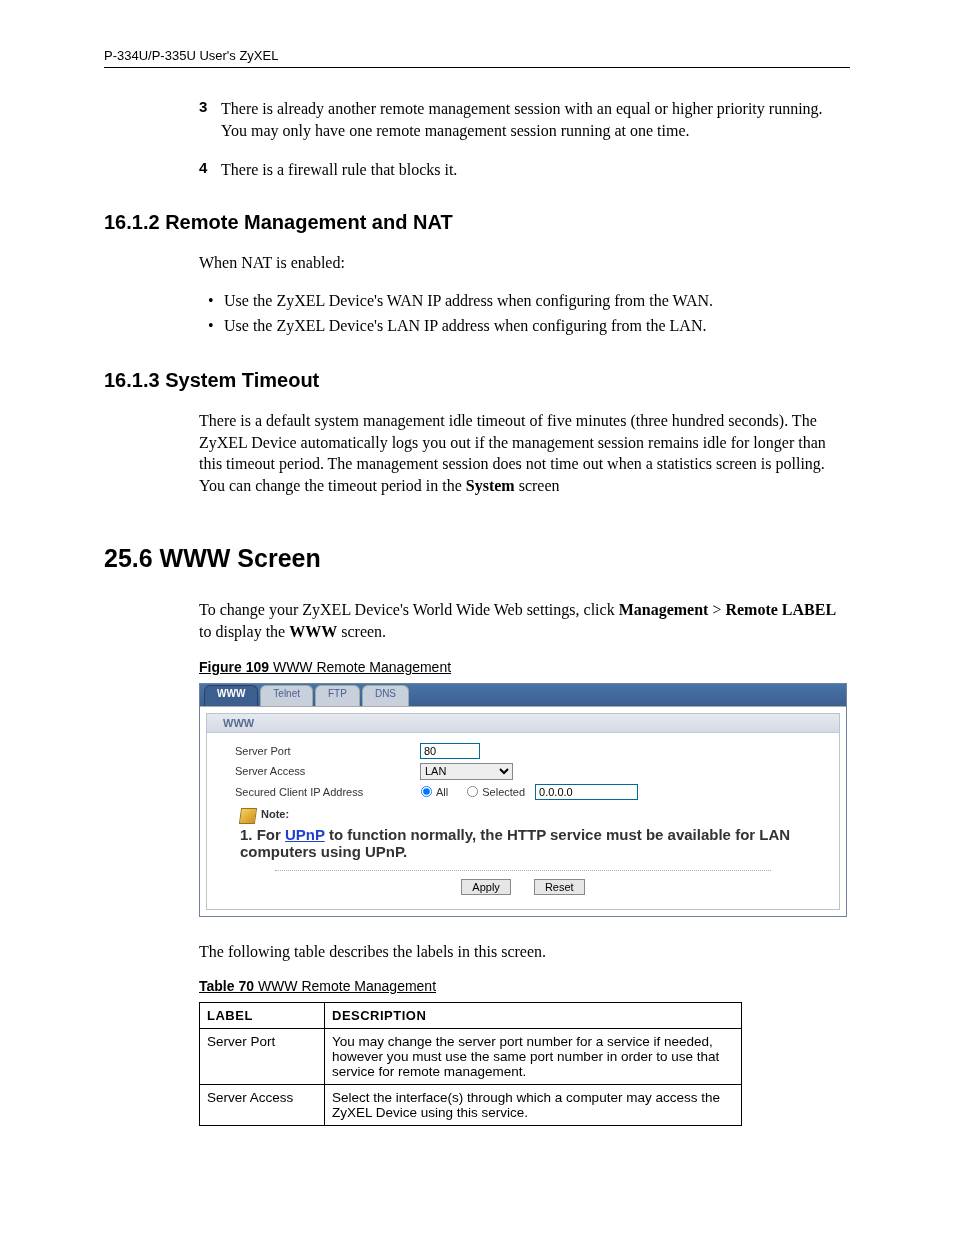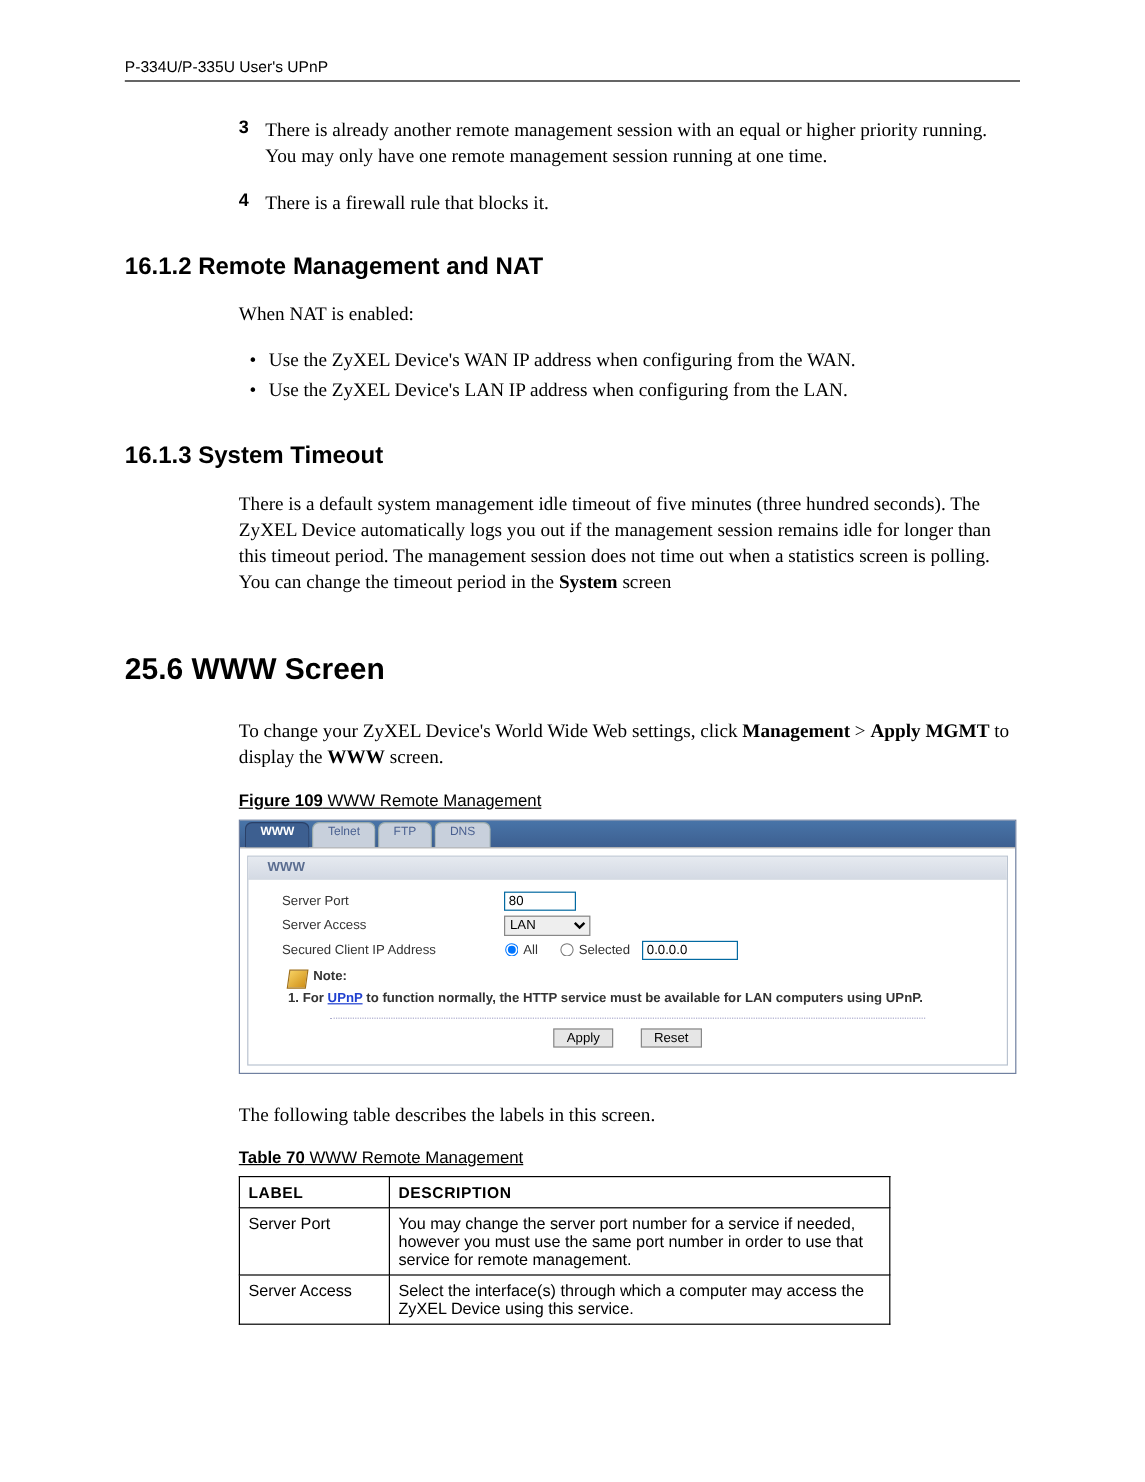--- a/index.html
+++ b/index.html
@@ -155,21 +155,21 @@
     height: 16px;
     box-sizing: border-box;
     padding: 0 3px;
   }
   .fselect {
     font-family: Arial;
     font-size: 11px;
     border: 1px solid #888;
     background: #eee;
     height: 17px;
-    width: 72px;
+    width: 93px;
   }
   .radio {
     margin: 0 3px 0 0;
     transform: scale(0.85);
   }
   .note-row {
     display: flex;
     align-items: flex-start;
     margin: 8px 0 2px 5px;
     font-weight: bold;
@@ -178,21 +178,21 @@
   .note-icon {
     width: 14px;
     height: 14px;
     background: linear-gradient(135deg,#f6d060,#d09018);
     border: 1px solid #a07018;
     margin-right: 5px;
     transform: skewX(-8deg);
   }
   .note-text {
     margin-left: 5px;
-    font-size: 11px;
+    font-size: 15px;
     color: #333;
   }
   .note-text a { color: #2040d0; }
   .btnrow {
     border-top: 1px dotted #aac;
     margin: 10px 40px 0 40px;
     padding-top: 8px;
     text-align: center;
   }
   .btn {
@@ -236,21 +236,21 @@
     font-family: Arial, Helvetica, sans-serif;
     font-size: 13px;
     display: flex;
     justify-content: space-between;
   }
 </style>
 </head>
 <body>
 
 <div class="page">
-  <div class="top-line">P-334U/P-335U User's UPnP</div>
+  <div class="top-line">P-334U/P-335U User's ZyXEL</div>
 
   <div class="ol-num">
     <div class="marker">3</div>
     <div class="txt">There is already another remote management session with an equal or higher priority running. You may only have one remote management session running at one time.</div>
   </div>
   <div class="ol-num">
     <div class="marker">4</div>
     <div class="txt">There is a firewall rule that blocks it.</div>
   </div>
 
@@ -261,21 +261,21 @@
     <li>Use the ZyXEL Device's LAN IP address when configuring from the LAN.</li>
   </ul>
 
   <h2 class="sec">16.1.3  System Timeout</h2>
   <p class="body">
     <span>There is a default system management idle timeout of five minutes (three hundred seconds). The ZyXEL Device automatically logs you out if the management session remains idle for longer than this timeout period. The management session does not time out when a statistics screen is polling. You can change the timeout period in the </span><b>System</b><span> screen</span>
   </p>
 
   <h1 class="sec">25.6  WWW Screen</h1>
   <p class="body">
-    <span>To change your ZyXEL Device's World Wide Web settings, click </span><b>Management</b><span> &gt; </span><b>Apply MGMT</b><span> to display the </span><b>WWW</b><span> screen.</span>
+    <span>To change your ZyXEL Device's World Wide Web settings, click </span><b>Management</b><span> &gt; </span><b>Remote LABEL</b><span> to display the </span><b>WWW</b><span> screen.</span>
   </p>
 
   <div class="figcap">
     <span class="b">Figure 109</span><span>   WWW Remote Management</span>
   </div>
 
   <div class="figure">
     <div class="tabs">
       <div class="tab active">WWW</div>
       <div class="tab">Telnet</div>
@@ -296,21 +296,21 @@
           </select>
         </div>
         <div class="frow">
           <div class="flabel">Secured Client IP Address</div>
           <input type="radio" class="radio" checked="" style="">
           <span>All</span>
           <span style="width:18px"></span>
           <input type="radio" class="radio" style="">
           <span>Selected</span>
           <span style="width:10px"></span>
-          <input class="finput" style="width: 80px;" value="0.0.0.0">
+          <input class="finput" style="width: 103px;" value="0.0.0.0">
         </div>
         <div class="note-row">
           <div class="note-icon"></div>
           <span>Note:</span>
         </div>
         <div class="note-text">
           <b><span>1. For </span><a href="#">UPnP</a><span> to function normally, the HTTP service must be available for LAN computers using UPnP.</span></b>
         </div>
         <div class="btnrow">
           <button class="btn">Apply</button>

